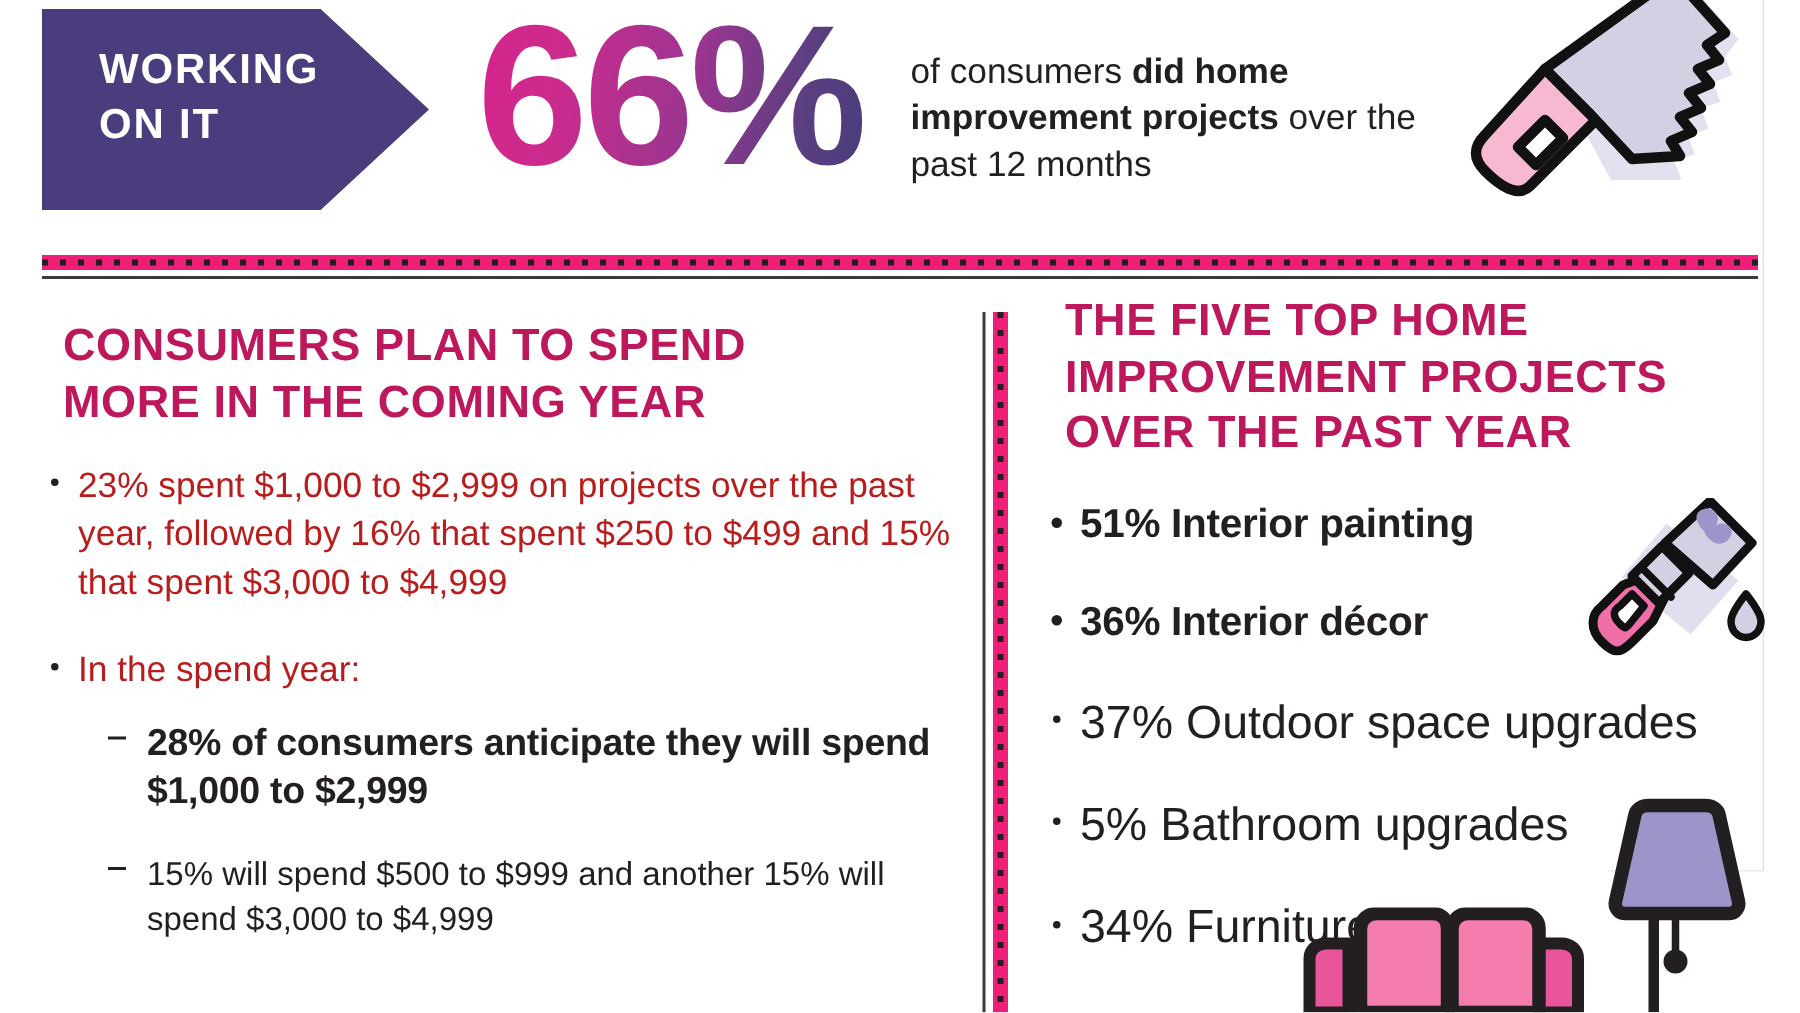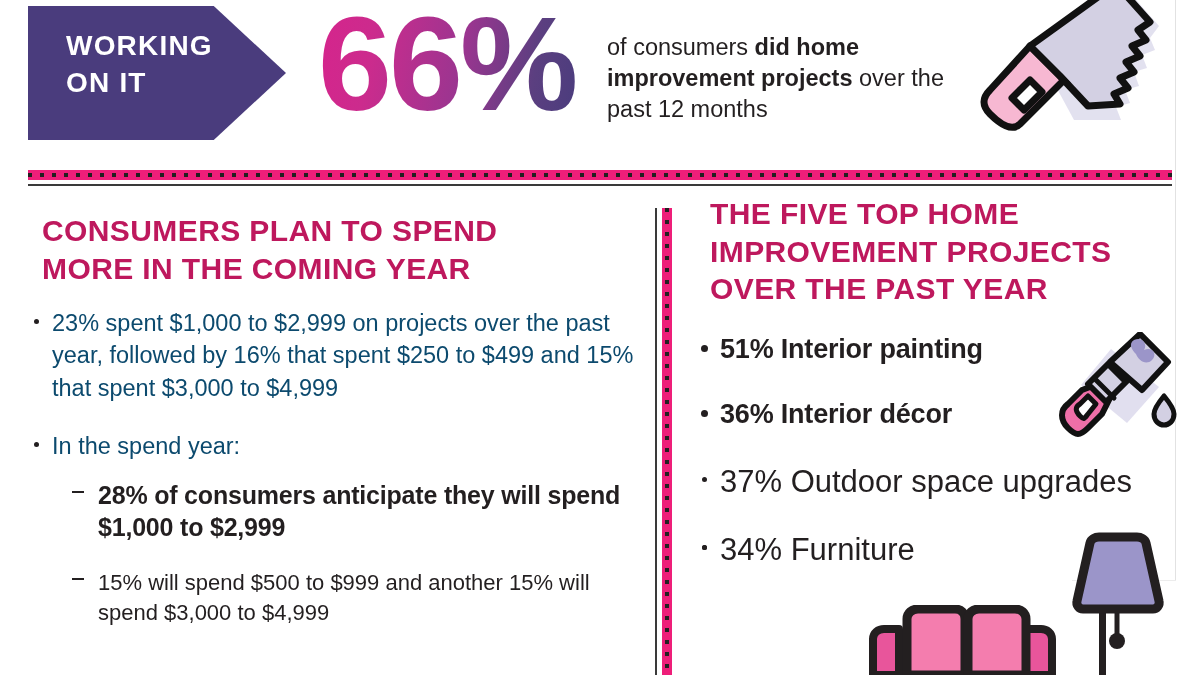--- a/index.html
+++ b/index.html
@@ -170,21 +170,21 @@
     margin: 0 0 20px 12px;
   }
   .col-head div { white-space: nowrap; }
 
   
   .bullet {
     position: relative;
     padding-left: 22px;
     font-size: 23.5px;
     line-height: 1.38;
-    color: #0c4a6e;
+    color: #b91c1c;
     margin-bottom: 26px;
   }
   .bullet > .dot {
     position: absolute;
     left: 4px;
     top: 0.52em;
     width: 5px; height: 5px;
     border-radius: 50%;
     background: #231f20;
   }
@@ -358,20 +358,21 @@
       <li class="big">
         <span class="dot"></span>
         <span>36% Interior décor</span>
       </li>
       <li>
         <span class="dot"></span>
         <span>37% Outdoor space upgrades</span>
       </li>
       <li>
         <span class="dot"></span>
+        <span>5% Bathroom upgrades</span>
       </li>
       <li>
         <span class="dot"></span>
         <span>34% Furniture</span>
       </li>
     </ul>
   </div>
 
   <svg class="brush" viewBox="0 0 120 105">
     <g>

